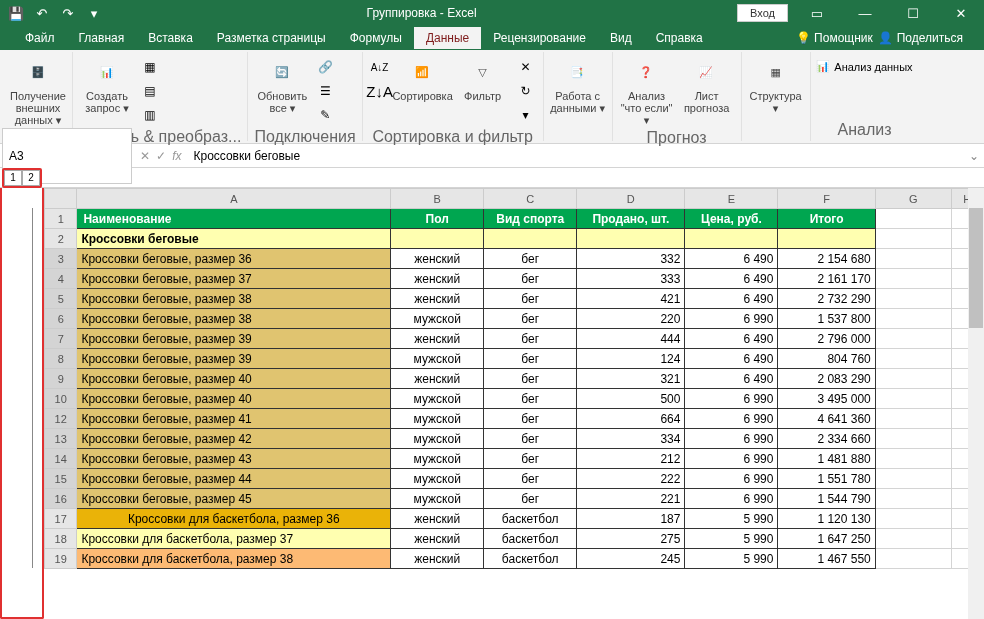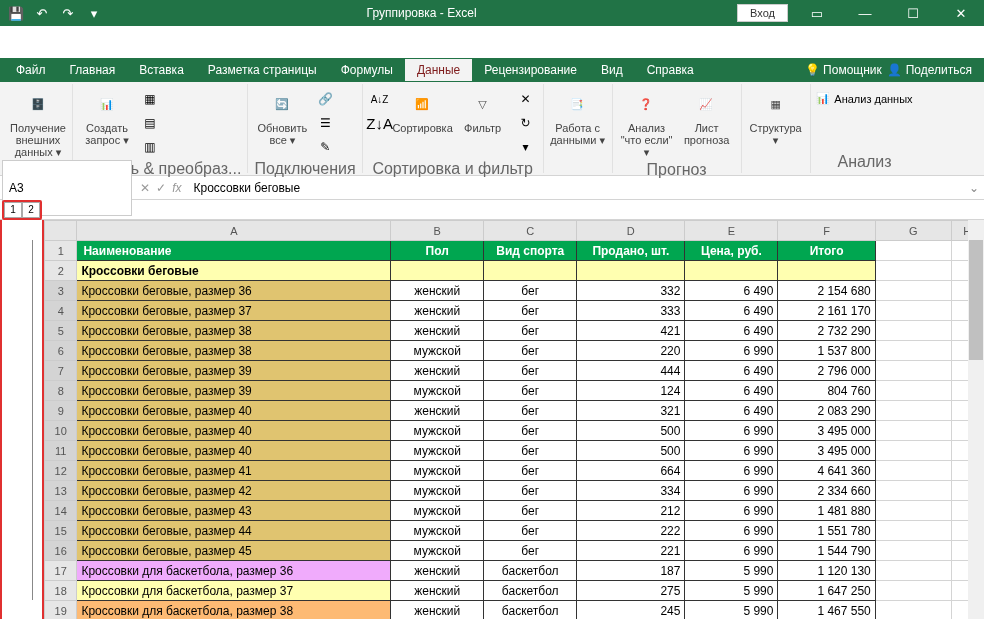--- a/index.html
+++ b/index.html
@@ -6,21 +6,21 @@
 body { background: #fff; overflow: hidden; font-size: 12px; }
 
 .titlebar { background: #217346; height: 26px; display: flex; align-items: center; color: #fff; padding: 0 4px; }
 .titlebar .qat { display: flex; align-items: center; gap: 2px; }
 .titlebar .qat-btn { width: 24px; height: 22px; display: flex; align-items: center; justify-content: center; font-size: 13px; color: #fff; }
 .titlebar .title { flex: 1; text-align: center; font-size: 12px; }
 .titlebar .right-controls { display: flex; align-items: center; gap: 10px; }
 .titlebar .login-btn { background: #fff; color: #333; padding: 2px 12px; font-size: 11px; border: 1px solid #ccc; }
 .titlebar .win-btn { width: 38px; height: 26px; display: flex; align-items: center; justify-content: center; font-size: 13px; }
 
-.tabs-row { background: #217346; display: flex; align-items: center; height: 24px; padding: 0 4px; color: #fff; font-size: 12px; margin-top: 32px; }
+.tabs-row { background: #217346; display: flex; align-items: center; height: 24px; padding: 0 13px; color: #fff; font-size: 12px; }
 .tab { padding: 4px 12px; cursor: pointer; }
 .tab.active { background: #f3f3f3; color: #7f1d1d; }
 .tab-spacer { flex: 1; }
 .tab-right { display: flex; align-items: center; gap: 6px; padding-right: 8px; }
 .tab-right-item { display: flex; align-items: center; gap: 3px; font-size: 12px; }
 
 .ribbon { background: #f3f3f3; border-bottom: 1px solid #d4d4d4; height: 94px; display: flex; padding: 2px 4px; }
 .ribbon-group { display: flex; flex-direction: column; border-right: 1px solid #e1e1e1; padding: 0 6px; }
 .ribbon-group-body { display: flex; align-items: flex-start; gap: 4px; flex: 1; padding-top: 4px; }
 .ribbon-group-label { font-size: 16px; color: #666; text-align: center; padding: 2px 0; white-space: nowrap; }
@@ -350,31 +350,20 @@
             <td class="cell data-name" data-name="cell-name">Кроссовки беговые, размер 40</td>
             <td class="cell data-cell center" data-name="cell-gender">мужской</td>
             <td class="cell data-cell center" data-name="cell-sport">бег</td>
             <td class="cell data-cell" data-name="cell-sold">500</td>
             <td class="cell data-cell" data-name="cell-price">6 990</td>
             <td class="cell data-cell" data-name="cell-total">3 495 000</td>
             <td class="cell"></td>
             <td class="cell"></td>
           </tr>
           <tr>
-            <td class="row-hdr sel" data-name="row-header-11">11</td>
-            <td class="cell data-name" data-name="cell-name">Кроссовки беговые, размер 40</td>
-            <td class="cell data-cell center" data-name="cell-gender">мужской</td>
-            <td class="cell data-cell center" data-name="cell-sport">бег</td>
-            <td class="cell data-cell" data-name="cell-sold">500</td>
-            <td class="cell data-cell" data-name="cell-price">6 990</td>
-            <td class="cell data-cell" data-name="cell-total">3 495 000</td>
-            <td class="cell"></td>
-            <td class="cell"></td>
-          </tr>
-          <tr>
             <td class="row-hdr sel" data-name="row-header-12">12</td>
             <td class="cell data-name" data-name="cell-name">Кроссовки беговые, размер 41</td>
             <td class="cell data-cell center" data-name="cell-gender">мужской</td>
             <td class="cell data-cell center" data-name="cell-sport">бег</td>
             <td class="cell data-cell" data-name="cell-sold">664</td>
             <td class="cell data-cell" data-name="cell-price">6 990</td>
             <td class="cell data-cell" data-name="cell-total">4 641 360</td>
             <td class="cell"></td>
             <td class="cell"></td>
           </tr>
@@ -417,21 +406,21 @@
             <td class="cell data-cell center" data-name="cell-gender">мужской</td>
             <td class="cell data-cell center" data-name="cell-sport">бег</td>
             <td class="cell data-cell" data-name="cell-sold">221</td>
             <td class="cell data-cell" data-name="cell-price">6 990</td>
             <td class="cell data-cell" data-name="cell-total">1 544 790</td>
             <td class="cell"></td>
             <td class="cell"></td>
           </tr>
           <tr>
             <td class="row-hdr " data-name="row-header-17">17</td>
-            <td class="cell data-name" style="background:#f0abfc;" data-name="cell-name">Кроссовки для баскетбола, размер 36</td>
+            <td class="cell data-name" style="background:#eab308;text-align:center;" data-name="cell-name">Кроссовки для баскетбола, размер 36</td>
             <td class="cell data-cell center" data-name="cell-gender">женский</td>
             <td class="cell data-cell center" data-name="cell-sport">баскетбол</td>
             <td class="cell data-cell" data-name="cell-sold">187</td>
             <td class="cell data-cell" data-name="cell-price">5 990</td>
             <td class="cell data-cell" data-name="cell-total">1 120 130</td>
             <td class="cell"></td>
             <td class="cell"></td>
           </tr>
           <tr>
             <td class="row-hdr " data-name="row-header-18">18</td>

